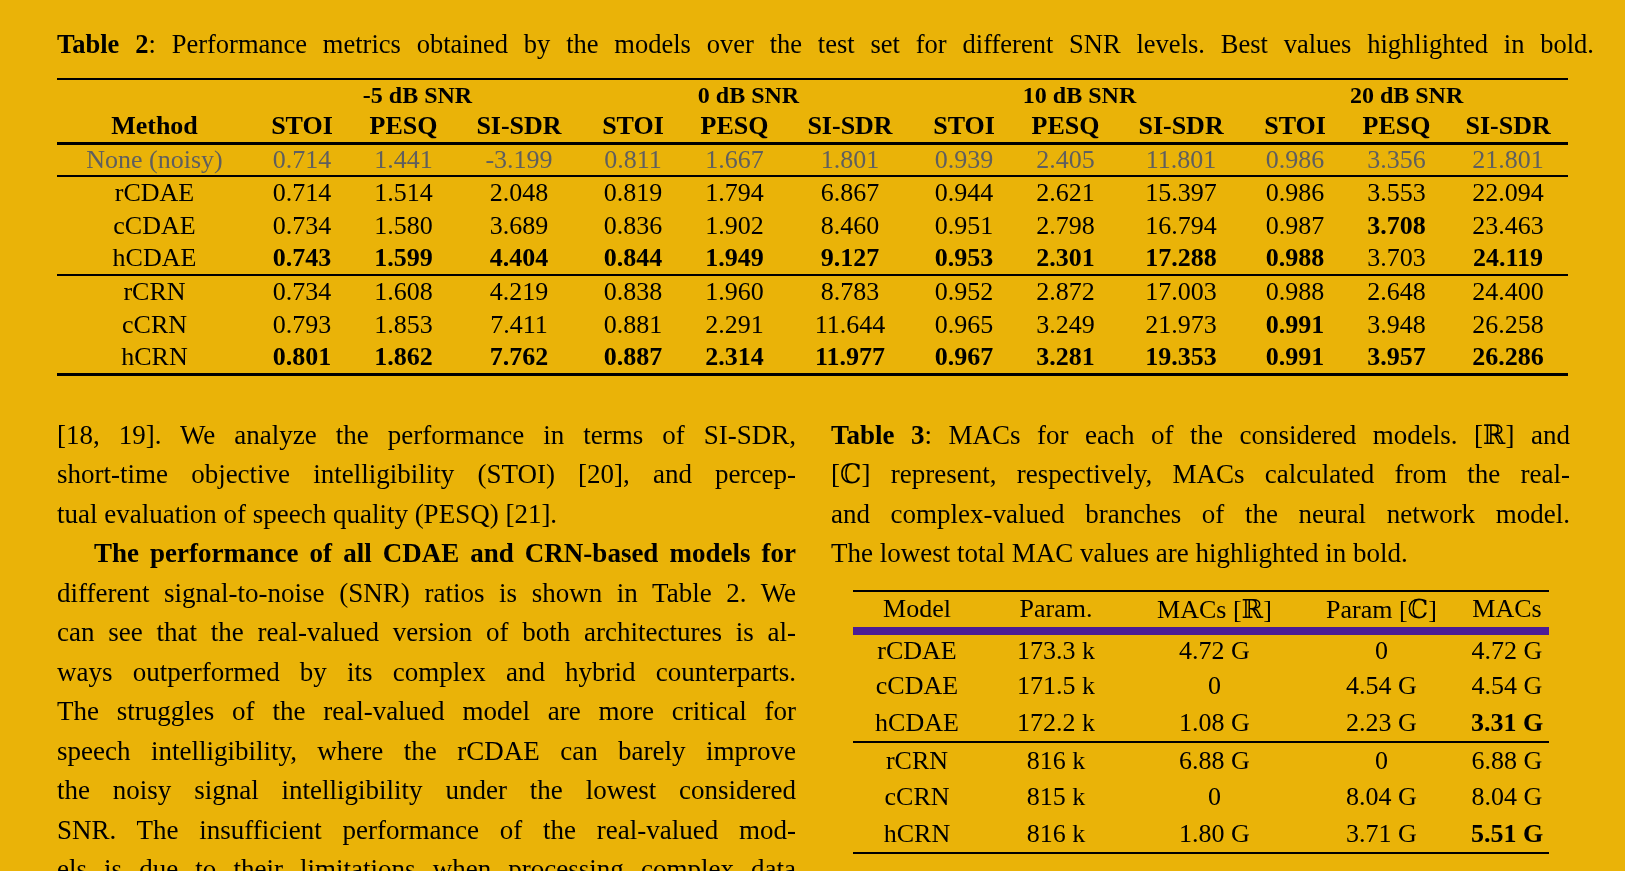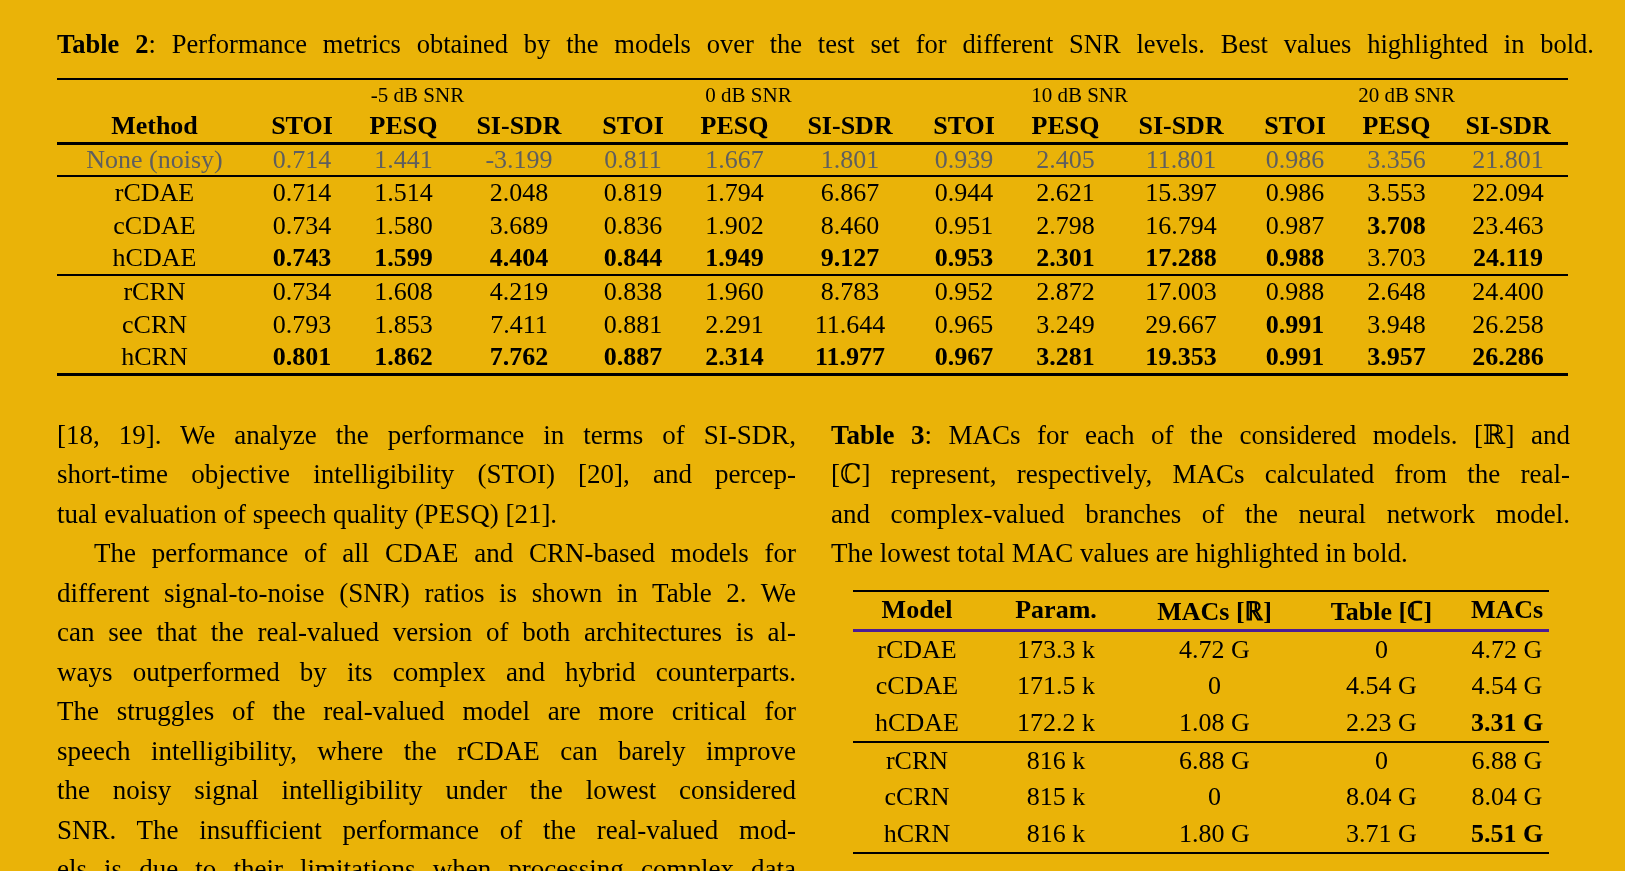--- a/index.html
+++ b/index.html
@@ -37,21 +37,21 @@
   .b { font-weight: bold; }
 
   
   #table2 {
     width: 1511px;
     margin-top: 16px;
     border-top: 2px solid #000;
     border-bottom: 3px solid #000;
     font-size: 26px;
   }
-  #table2 thead tr.group th { font-size: 21px; height: 31px; font-weight: normal; }
+  #table2 thead tr.group th { font-size: 24px; height: 31px; font-weight: bold; }
   #table2 thead tr.cols th {
     font-weight: bold;
     height: 33px;
     border-bottom: 3px solid #000;
   }
   #table2 tbody td { height: 33px; }
   #table2 tr.gray td { color: #5f5f5f; }
   #table2 tr.rule-after td { border-bottom: 2px solid #000; }
 
   
@@ -62,34 +62,34 @@
   }
   .col { width: 739px; }
   .jlines .line {
     font-size: 27px;
     line-height: 39.5px;
     text-align: justify;
     text-align-last: justify;
     white-space: normal;
   }
   .jlines .line.last { text-align-last: left; }
-  [data-name="para2"] .line:first-child { text-indent: 37px; }
+  [data-name="para2"] .line:first-child { text-indent: 37px; font-weight: bold; }
 
   
   #table3 {
     width: 696px;
     margin: 16px 0 0 22px;
     border-top: 2px solid #000;
     border-bottom: 2px solid #000;
     font-size: 26px;
   }
   #table3 thead th {
-    font-weight: bold;
+    font-weight: normal;
     height: 40px;
-    border-bottom: 3px solid #4c1d95;
+    border-bottom: 8px solid #4c1d95;
   }
   #table3 tbody td { height: 37px; }
   #table3 tr.rule-after td { border-bottom: 2px solid #000; }
 </style>
 </head>
 <body>
 
 <div class="page" data-name="paper-page">
 
   <div class="t2-caption" data-name="table2-caption"><b data-name="table2-caption-label">Table 2</b><span data-name="table2-caption-text">: Performance metrics obtained by the models over the test set for different SNR levels. Best values highlighted in bold.</span></div>
@@ -213,21 +213,21 @@
         <tr data-name="table-row">
           <td data-name="row-label">cCRN</td>
           <td data-name="cell-value">0.793</td>
           <td data-name="cell-value">1.853</td>
           <td data-name="cell-value">7.411</td>
           <td data-name="cell-value">0.881</td>
           <td data-name="cell-value">2.291</td>
           <td data-name="cell-value">11.644</td>
           <td data-name="cell-value">0.965</td>
           <td data-name="cell-value">3.249</td>
-          <td data-name="cell-value">29.667</td>
+          <td data-name="cell-value">21.973</td>
           <td class="b" data-name="cell-value">0.991</td>
           <td data-name="cell-value">3.948</td>
           <td data-name="cell-value">26.258</td>
         </tr>
         <tr data-name="table-row">
           <td data-name="row-label">hCRN</td>
           <td class="b" data-name="cell-value">0.801</td>
           <td class="b" data-name="cell-value">1.862</td>
           <td class="b" data-name="cell-value">7.762</td>
           <td class="b" data-name="cell-value">0.887</td>
@@ -280,21 +280,21 @@
             <col style="width:150px">
             <col style="width:167px">
             <col style="width:167px">
             <col style="width:84px">
         </colgroup>
         <thead>
           <tr data-name="table3-header-row">
             <th data-name="column-header-model">Model</th>
             <th data-name="column-header-param">Param.</th>
             <th data-name="column-header-macs-real">MACs [ℝ]</th>
-            <th data-name="column-header-macs-complex">Table [ℂ]</th>
+            <th data-name="column-header-macs-complex">Param [ℂ]</th>
             <th data-name="column-header-macs-total">MACs</th>
           </tr>
         </thead>
         <tbody data-name="table3-body">
             <tr data-name="table-row">
               <td data-name="row-label">rCDAE</td>
               <td data-name="cell-value">173.3 k</td>
               <td data-name="cell-value">4.72 G</td>
               <td data-name="cell-value">0</td>
               <td data-name="cell-value">4.72 G</td>

